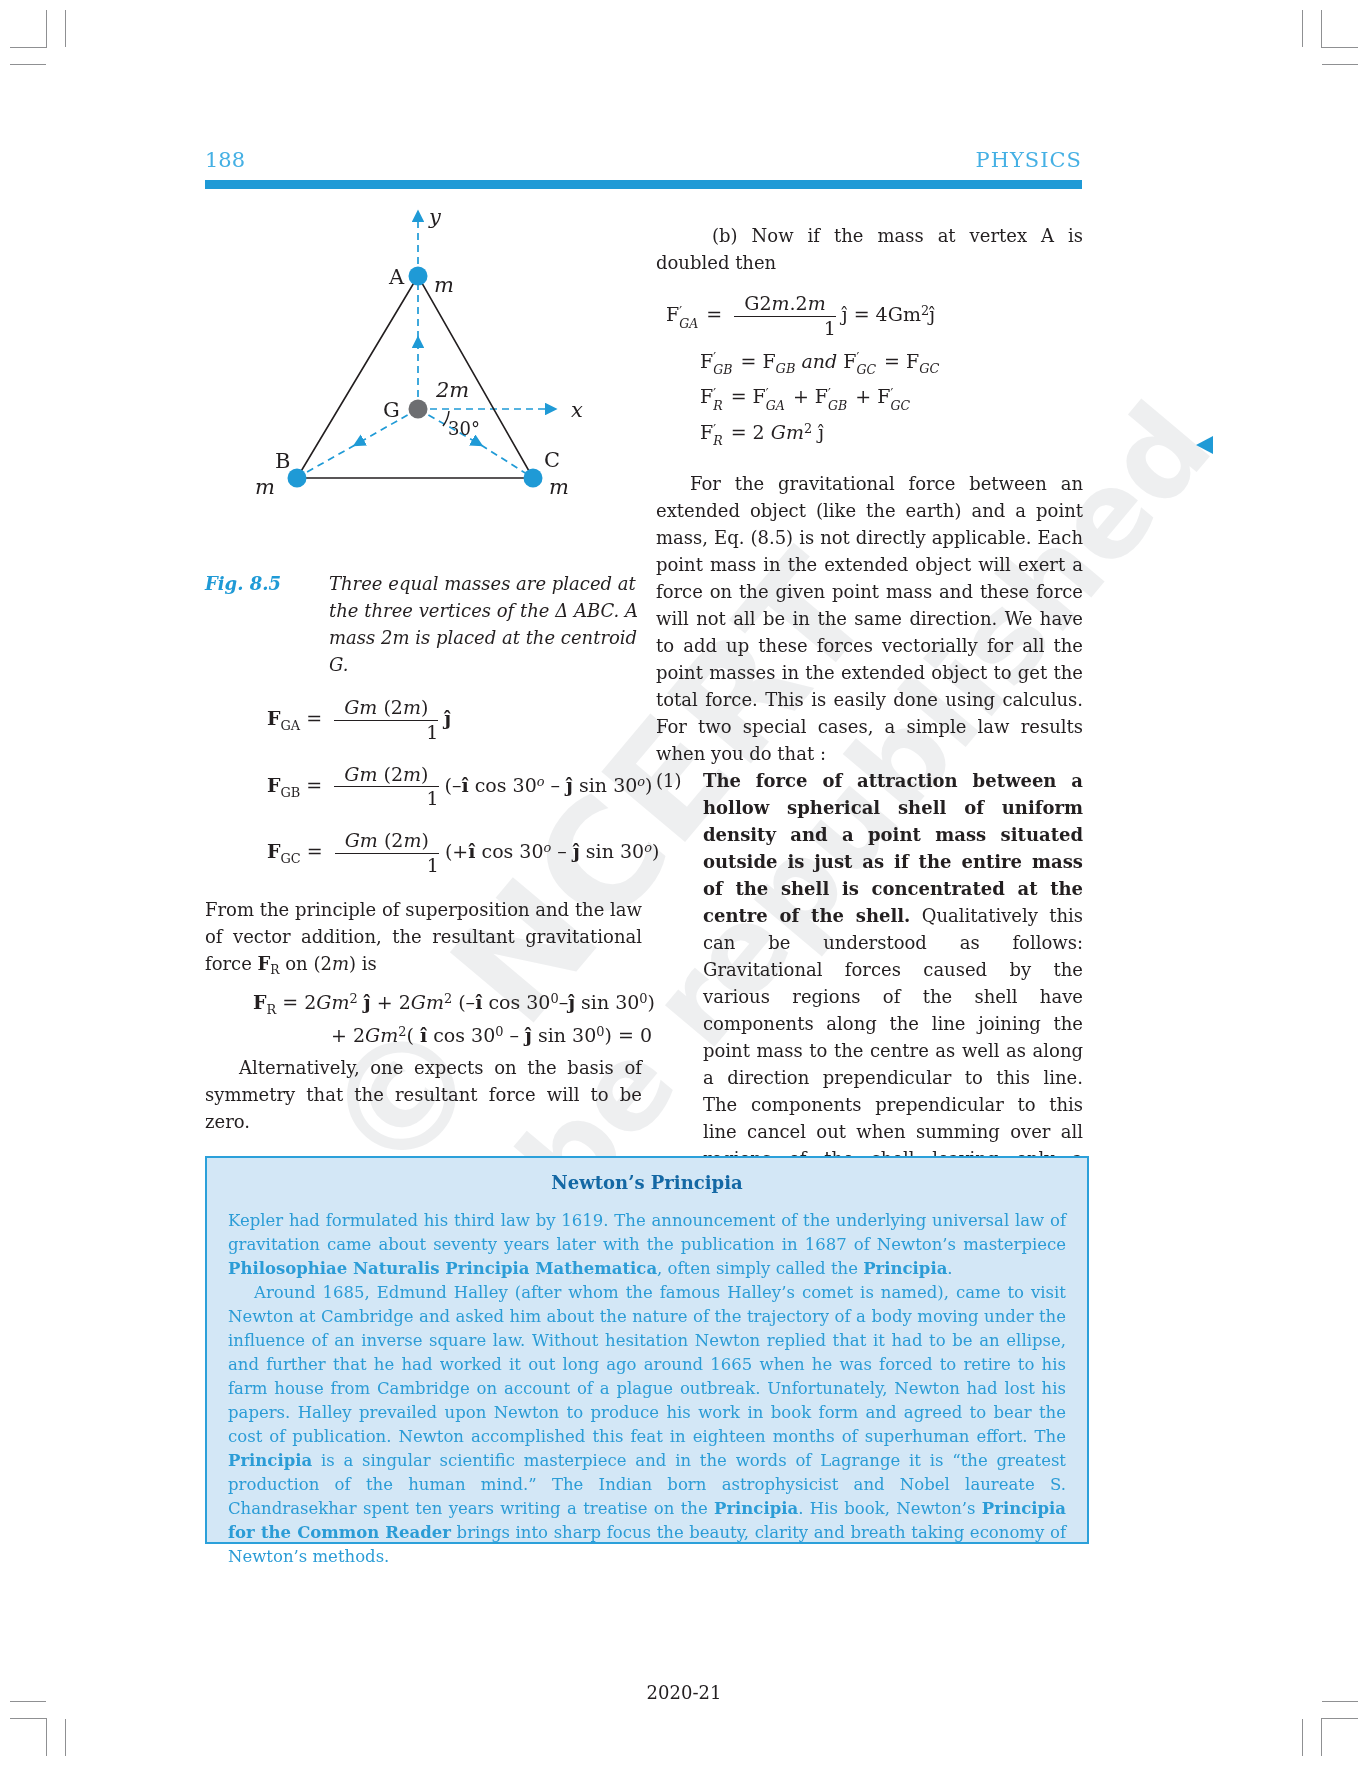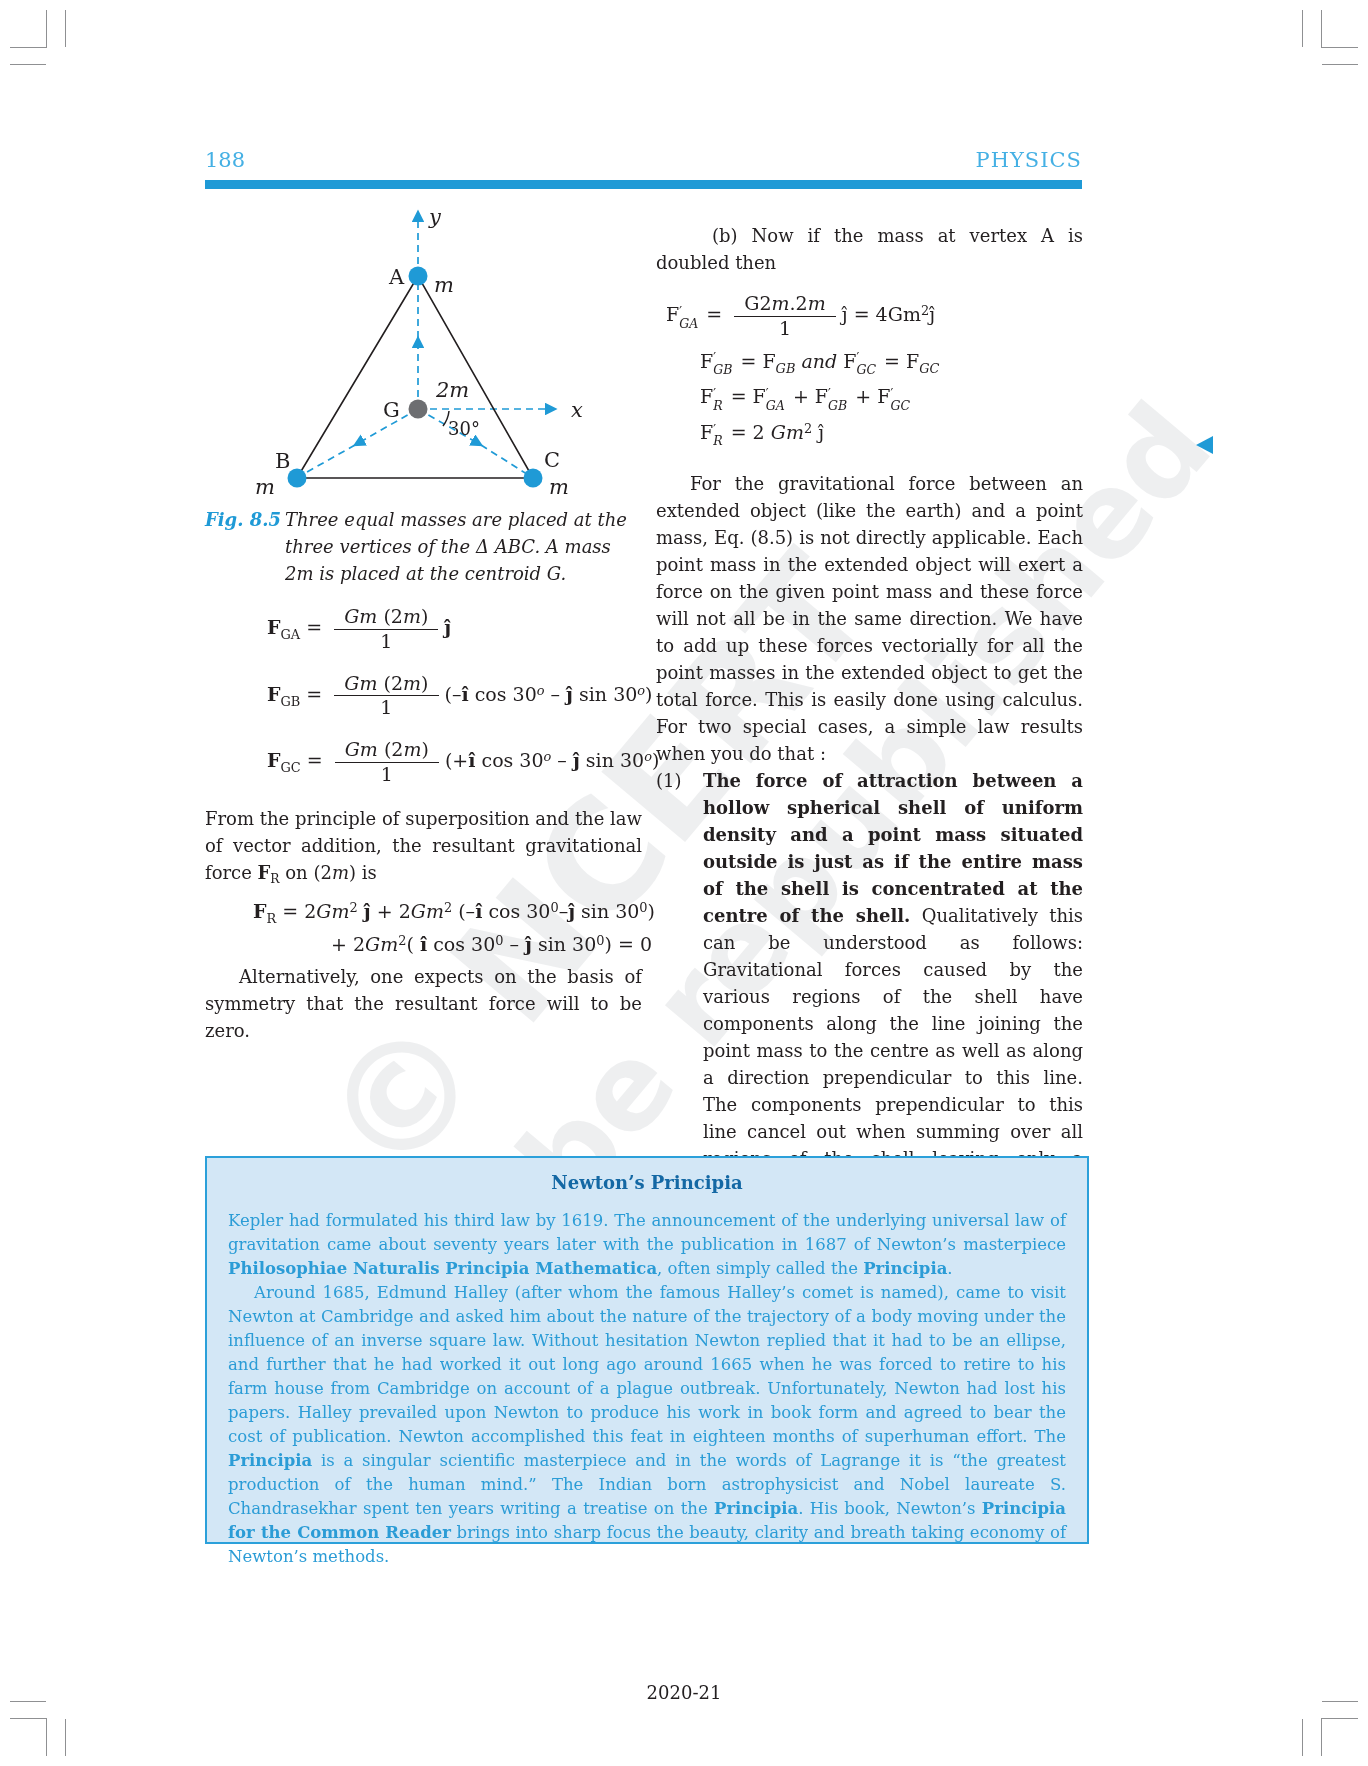--- a/index.html
+++ b/index.html
@@ -21,34 +21,34 @@
            letter-spacing:1px;color:var(--header_blue);}
   .rule{position:absolute;left:205px;top:180px;width:877px;height:9px;background:var(--accent_blue);}
   
   .col-left{position:absolute;left:205px;top:198px;width:437px;z-index:1;}
   .col-right{position:absolute;left:656px;top:222px;width:427px;z-index:1;}
   .body{font-size:18px;line-height:27px;margin:0;}
   .jt{text-align:justify;}
   .indent{text-indent:34px;}
   .bpara{text-indent:56px;}
   
-  .caption{display:flex;font-size:18px;line-height:27px;}
+  .caption{display:flex;margin-top:64px;font-size:18px;line-height:27px;gap:44px;}
   .cap-label{flex:none;width:80px;font-weight:bold;font-style:italic;color:var(--accent_blue);}
   .cap-text{flex:1;font-style:italic;}
   
   .eq{margin:18px 0 18px 62px;font-size:19px;white-space:nowrap;line-height:1.2;}
   .eq-s{margin:7px 0 7px 48px;}
   .eq-c{margin-left:126px;}
   .eq-r{margin:9px 0 9px 44px;}
   .bf{font-weight:bold;}
   .it{font-style:italic;}
   .sub{vertical-align:-0.35em;font-size:68%;}
   .sup{vertical-align:0.45em;font-size:68%;}
   .sup.it{font-style:italic;}
-  .frac{display:inline-block;vertical-align:middle;text-align:center;margin:0 6px;line-height:1.25;}
+  .frac{display:inline-block;vertical-align:middle;text-align:right;margin:0 6px;line-height:1.25;}
   .frac .num{display:block;border-bottom:1.5px solid var(--text);padding:0 10px;}
   .frac .den{display:block;}
   .ss{display:inline-block;vertical-align:-0.5em;line-height:1;font-size:66%;text-align:left;margin-right:2px;}
   .ss .t{display:block;height:0.9em;}
   .ss .b{display:block;font-style:italic;}
   
   .item{display:flex;margin-top:0;}
   .item-num{flex:none;width:47px;font-size:18px;line-height:27px;}
   .item-body{flex:1;font-size:18px;line-height:27px;text-align:justify;}
   

